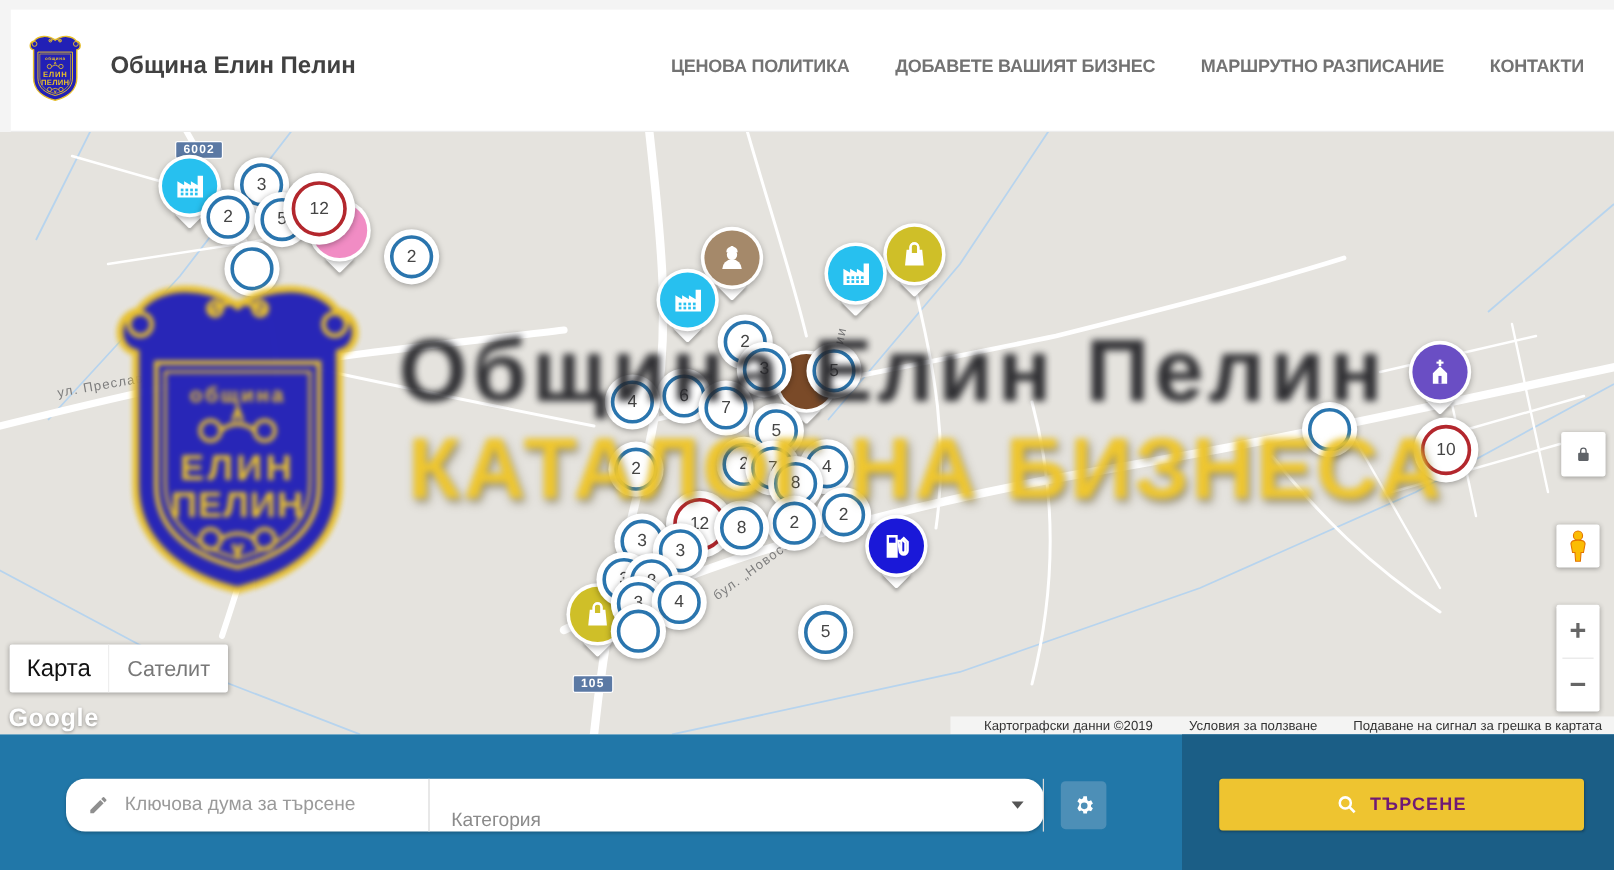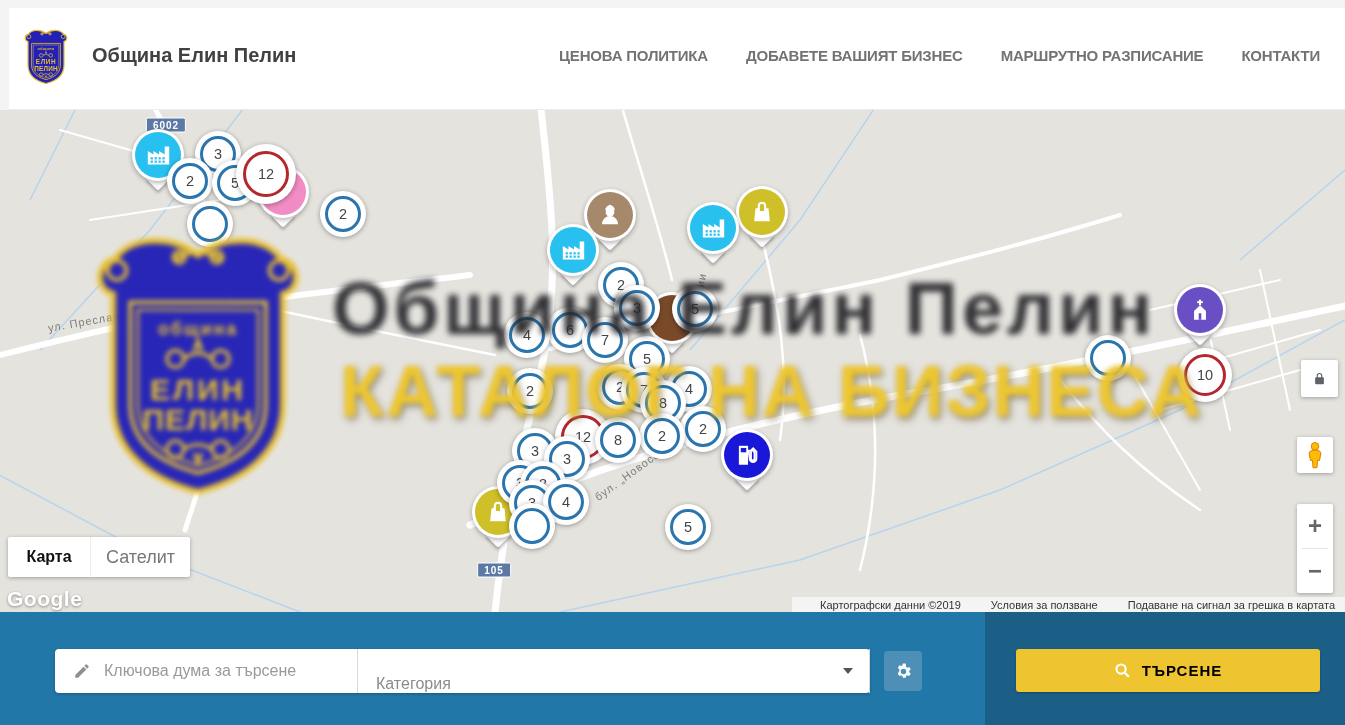--- a/index.html
+++ b/index.html
@@ -56,21 +56,21 @@
   .wm-title { position:absolute; left:332px; top:156px; font-size:74px; font-weight:bold;
     color:#27272b; letter-spacing:4px; white-space:nowrap; filter:blur(3px); opacity:.95; }
   .wm-sub { position:absolute; left:340px; top:240px; font-size:72px; font-weight:bold;
     color:#eec62f; letter-spacing:2px; white-space:nowrap; filter:blur(2.6px);
     text-shadow:2px 3px 6px rgba(70,58,18,.6); }
 
   
   .maptype { position:absolute; left:8px; top:427px; height:40px; display:flex;
     background:#fff; border-radius:2px; box-shadow:0 1px 4px rgba(0,0,0,.3); z-index:60; overflow:hidden; }
   .maptype-map { width:82px; display:flex; align-items:center; justify-content:center;
-    font-size:16px; font-weight:bold; color:#111; cursor:pointer; }
+    font-size:20px; font-weight:normal; color:#111; cursor:pointer; }
   .maptype-sat { width:100px; display:flex; align-items:center; justify-content:center;
     font-size:18px; color:#787878; cursor:pointer; border-left:1px solid #eee; }
   .google-logo { position:absolute; left:7px; top:477px; font-size:21px; font-weight:bold;
     color:#fff; letter-spacing:.5px; text-shadow:0 1px 3px rgba(0,0,0,.4); z-index:60; cursor:pointer; }
   .attribution { position:absolute; right:0; top:487px; height:15px; display:flex;
     align-items:center; background:rgba(248,248,248,.8); z-index:50; font-size:11px;
     color:#333; padding:0 4px; gap:0; white-space:nowrap; }
   .attribution span, .attribution a { padding:0 6px; color:#333; text-decoration:none;margin-left:18px; }
 
   .ctrl { position:absolute; background:#fff; border-radius:2px;
@@ -81,38 +81,38 @@
   .ctrl-zoom { right:12px; top:394px; width:36px; height:89px; flex-direction:column; padding:0; }
   .zoom-btn { width:36px; height:44px; display:flex; align-items:center; justify-content:center;
     font-size:24px; font-weight:bold; color:#666; cursor:pointer; }
   .zoom-sep { width:26px; height:1px; background:#e6e6e6; }
 
   
   .search-bar { position:absolute; left:0; top:612px; width:1345px; height:113px;
     background:#2177a8; z-index:70; }
   .search-right { position:absolute; left:985px; top:0; width:360px; height:113px; background:#1b5e86; }
   .search-group { position:absolute; left:55px; top:37px; width:815px; height:44px;
-    background:#fff; border-radius:4px; display:flex; align-items:stretch;
+    background:#fff; border-radius:16px; display:flex; align-items:stretch;
     box-shadow:0 1px 3px rgba(0,0,0,.25); }
   .sg-sep { width:1px; background:#d9d9d9; }
   .sg-keyword { flex:0 0 302px; display:flex; align-items:center; gap:13px; padding-left:18px; }
   .sg-keyword input { border:none; outline:none; flex:1; font-size:16px;
     font-family:"Liberation Sans", sans-serif; color:#555; min-width:0; }
   .sg-keyword input::placeholder { color:#9a9a9a; }
   .sg-select { flex:1; position:relative; display:flex; align-items:flex-end;
     padding:0 30px 0 18px; font-size:16px; color:#8b8b8b; cursor:pointer; }
   .chevron { position:absolute; right:16px; top:50%; margin-top:-3px; width:0; height:0;
     border-left:5.5px solid transparent; border-right:5.5px solid transparent;
     border-top:6.5px solid #555; }
   .gear-btn { position:absolute; left:884px; top:39px; width:38px; height:40px;
     background:#4d8fb7; border:none; border-radius:4px; display:flex;
     align-items:center; justify-content:center; cursor:pointer; }
   .search-btn { position:absolute; left:31px; top:37px; width:304px; height:43px;
     background:#eec430; border:none; border-radius:3px; display:flex; align-items:center;
-    justify-content:center; gap:11px; color:#000000; font-size:15px; font-weight:bold;
+    justify-content:center; gap:11px; color:#701a75; font-size:15px; font-weight:bold;
     letter-spacing:1px; cursor:pointer; font-family:"Liberation Sans", sans-serif;
     box-shadow:0 1px 2px rgba(0,0,0,.25); }
 </style>
 </head>
 <body>
 
 <div class="header">
   <div class="page-edge-top"></div>
   <div class="page-edge-left"></div>
   <div class="brand">

